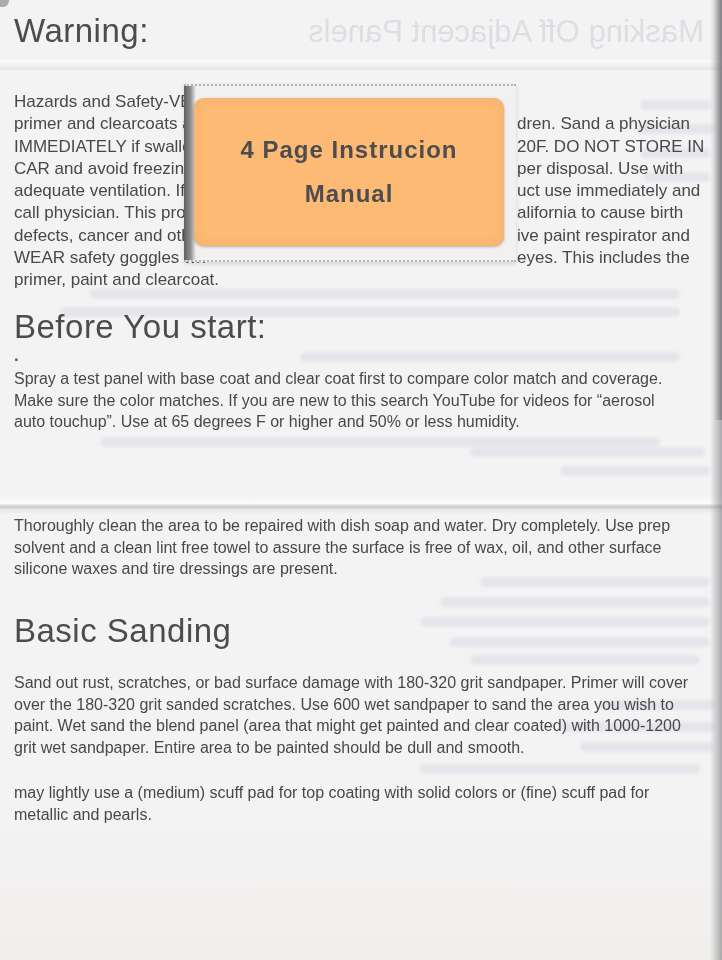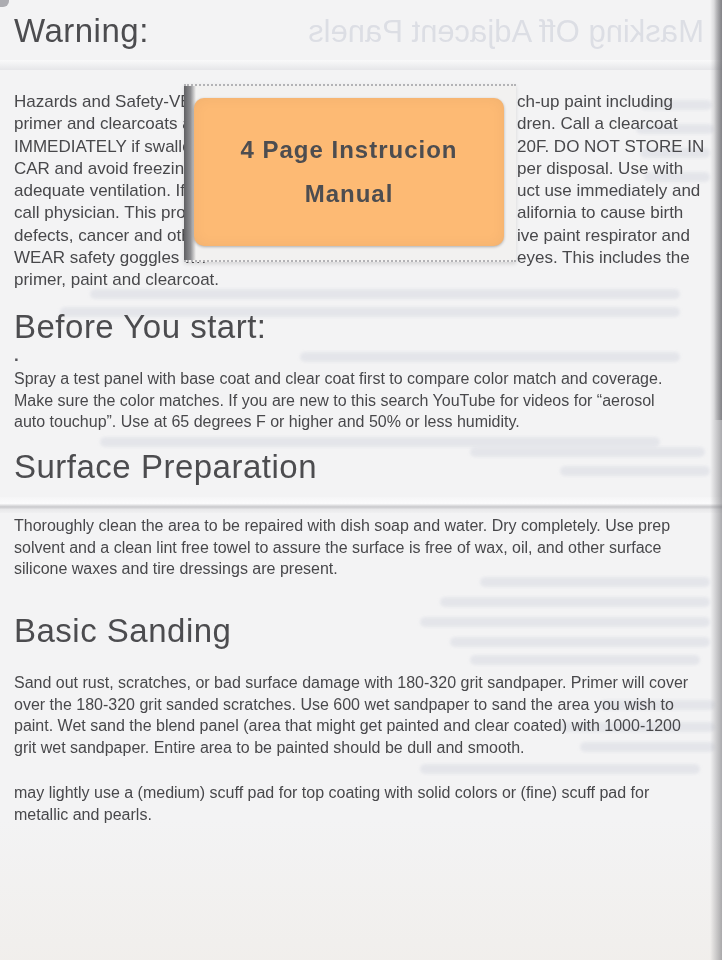--- a/index.html
+++ b/index.html
@@ -84,25 +84,24 @@
 
   <div class="corner-mark"></div>
   <div class="crease" style="top:60px;"></div>
   <div class="paper-edge" style="top:497px;"></div>
 
   <div class="h1" style="top:12px;">Warning:</div>
 
   <div class="warn">
     <div class="wline">
       <span>Hazards and Safety-VERY</span>
-      <span class="rfrag">ch-up paint including</span>
     </div>
     <div class="wline">
       <span>primer and clearcoats ar</span>
-      <span class="rfrag">dren. Call a clearcoat</span>
+      <span class="rfrag">dren. Sand a physician</span>
     </div>
     <div class="wline">
       <span>IMMEDIATELY if swallow</span>
       <span class="rfrag">20F. DO NOT STORE IN</span>
     </div>
     <div class="wline">
       <span>CAR and avoid freezing.</span>
       <span class="rfrag">per disposal. Use with</span>
     </div>
     <div class="wline">
@@ -135,21 +134,20 @@
   </div>
 
   <div class="h1" style="top:308px;">Before You start:</div>
   <div class="stray-dot">.</div>
   <div class="bodypara" style="top:368px;">
     <div class="bline">Spray a test panel with base coat and clear coat first to compare color match and coverage.</div>
     <div class="bline">Make sure the color matches.  If you are new to this search YouTube for videos for “aerosol</div>
     <div class="bline">auto touchup”.  Use at 65 degrees F or higher and 50% or less humidity.</div>
   </div>
 
-  <div class="h1" style="top:448px;">Surface Preparation</div>
   <div class="bodypara" style="top:515px;">
     <div class="bline">Thoroughly clean the area to be repaired with dish soap and water.  Dry completely. Use prep</div>
     <div class="bline">solvent and a clean lint free towel to assure the surface is free of wax, oil, and other surface</div>
     <div class="bline">silicone waxes and tire dressings are present.</div>
   </div>
 
   <div class="h1" style="top:612px;">Basic Sanding</div>
   <div class="bodypara" style="top:672px;">
     <div class="bline">Sand out rust, scratches, or bad surface damage with 180-320 grit sandpaper. Primer will cover</div>
     <div class="bline">over the 180-320 grit sanded scratches. Use 600 wet sandpaper to sand the area you wish to</div>

